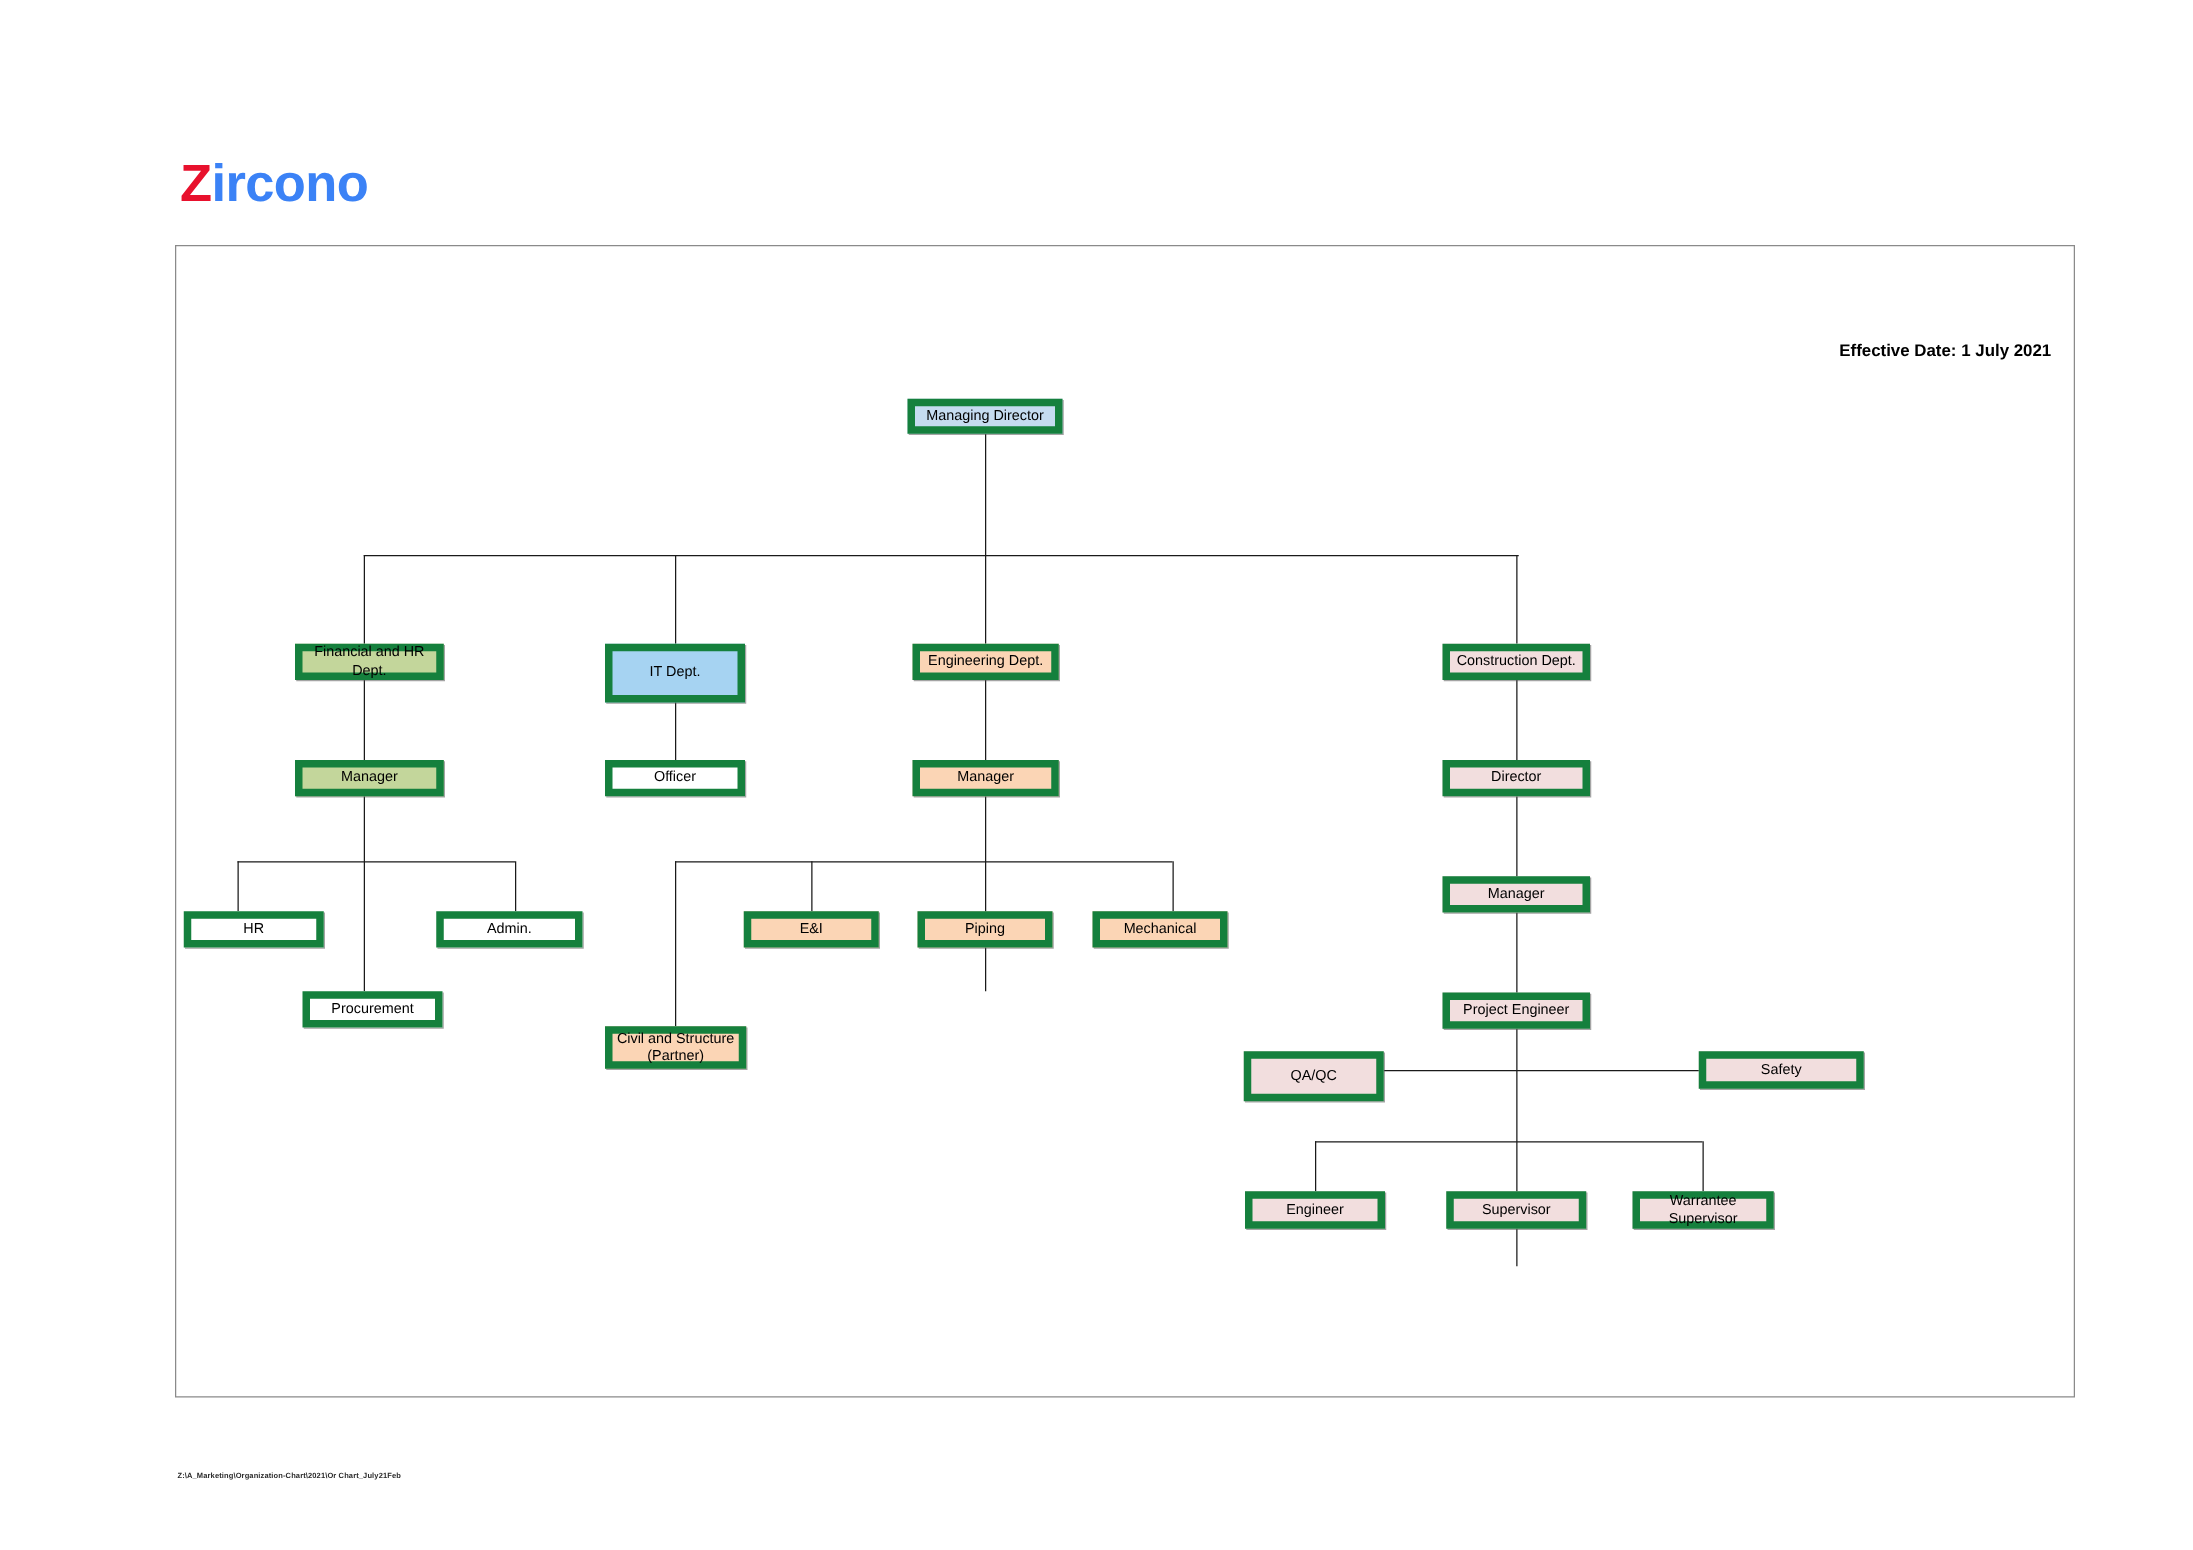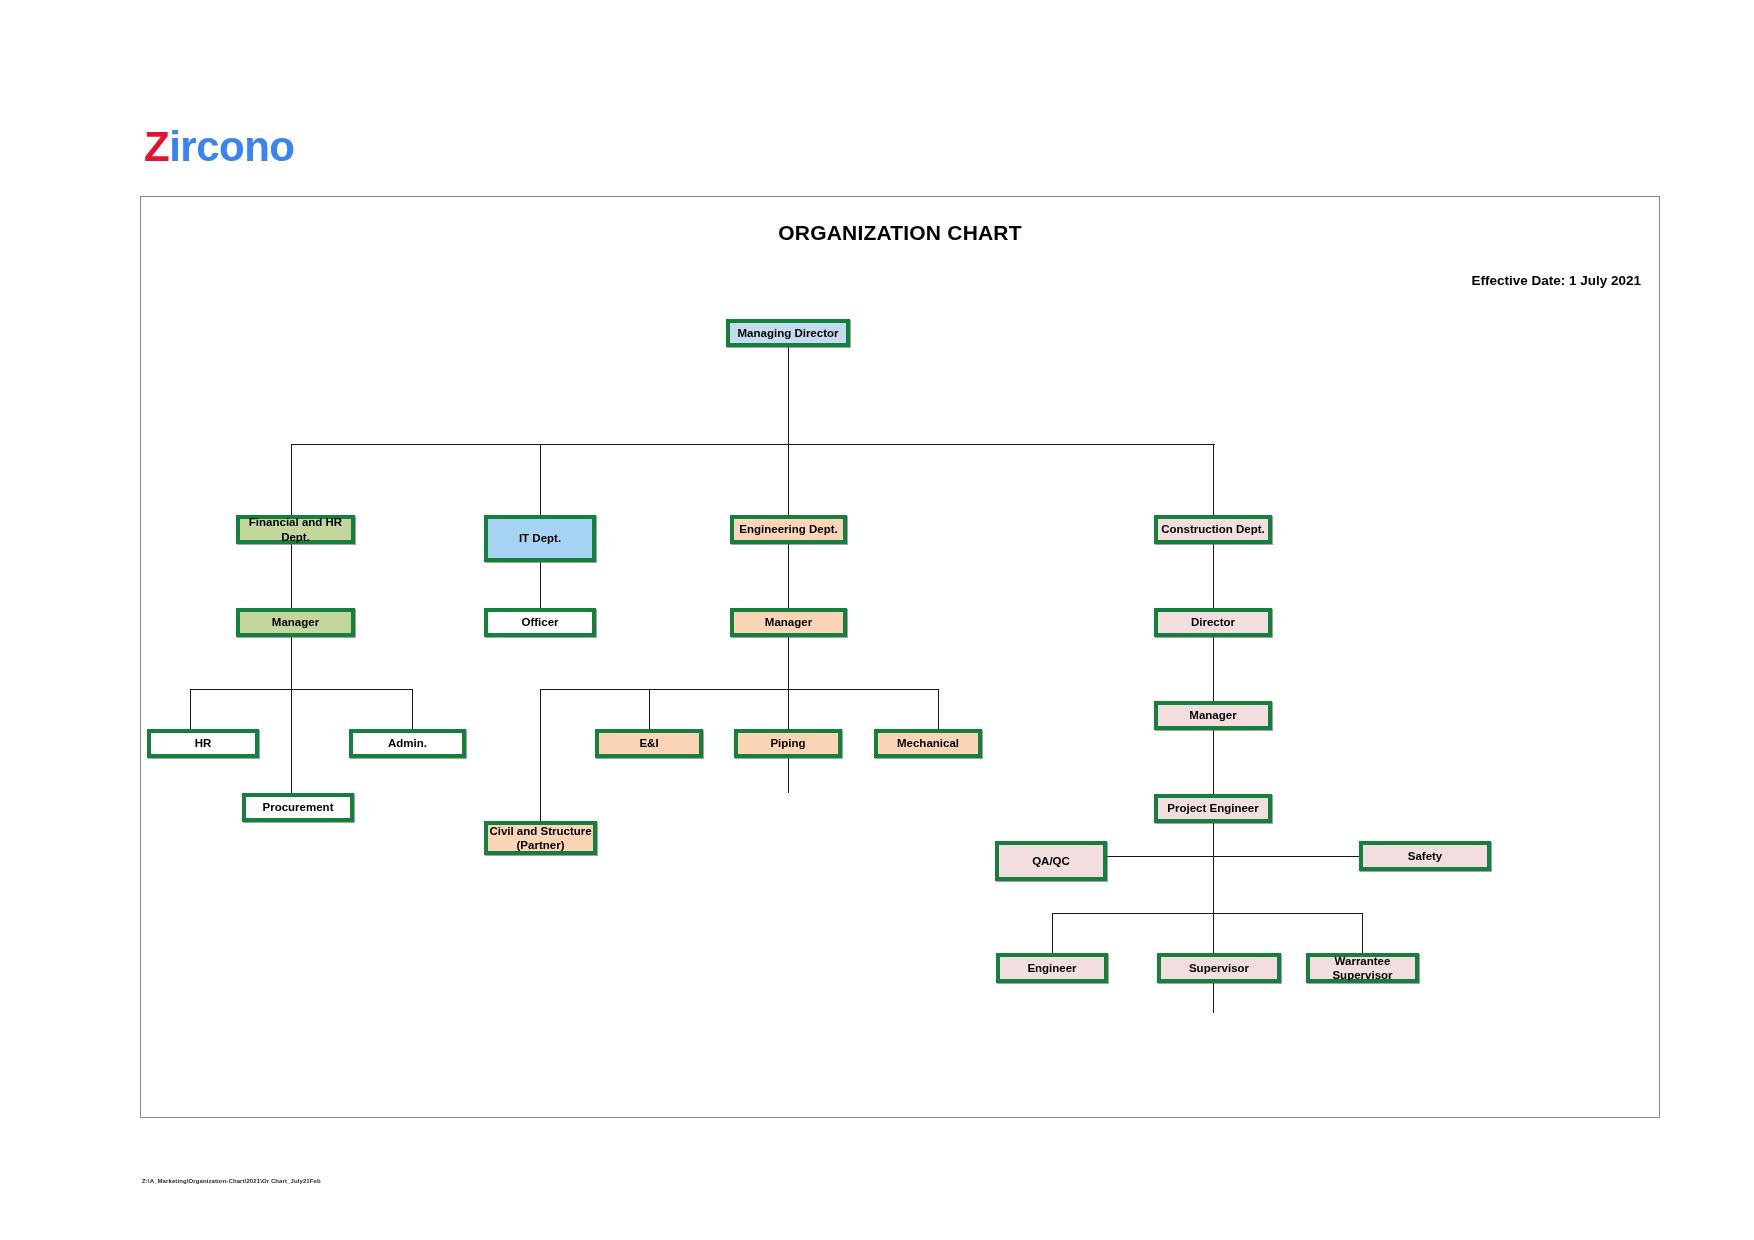--- a/index.html
+++ b/index.html
@@ -57,28 +57,28 @@
     right: 18px;
     top: 76px;
     font-size: 13.5px;
     font-weight: bold;
     white-space: nowrap;
   }
 
   .node {
     position: absolute;
     box-sizing: border-box;
-    border: 4px solid #15803d;
+    border: 6px solid #15803d;
     background: #ffffff;
     display: flex;
     align-items: center;
     justify-content: center;
     text-align: center;
     font-size: 11.5px;
-    font-weight: bold;
+    font-weight: normal;
     line-height: 1.25;
     color: #000000;
     z-index: 3;
     box-shadow: 1px 1px 0 rgba(90,90,90,0.55);
   }
   .node.blue   { background: #c5dcf0; }
   .node.green  { background: #c3d69b; }
   .node.ltblue { background: #a6d3f2; }
   .node.peach  { background: #fbd5b5; }
   .node.pink   { background: #f2dede; }
@@ -107,21 +107,20 @@
 <body>
 
 <div id="page">
 
   <div id="logo">
     <span class="z">Z</span><span class="rest">ircono</span>
   </div>
 
   <div id="frame">
 
-    <div id="chart-title">ORGANIZATION CHART</div>
     <div id="effective-date">Effective Date: 1 July 2021</div>
 
     <div class="conn v" style="left:647px; top:150px; height:97px;"></div>
 
     <div class="conn h" style="left:150px; top:247px; width:924px;"></div>
 
     <div class="conn v" style="left:150px; top:247px; height:71px;"></div>
     <div class="conn v" style="left:399px; top:247px; height:71px;"></div>
     <div class="conn v" style="left:647px; top:247px; height:71px;"></div>
     <div class="conn v" style="left:1072px; top:247px; height:71px;"></div>
@@ -212,21 +211,21 @@
     </div>
     <div class="node pink" style="left:854px; top:644px; width:112px; height:40px;">
       <span>QA/QC</span>
     </div>
     <div class="node pink" style="left:1218px; top:644px; width:132px; height:30px;">
       <span>Safety</span>
     </div>
     <div class="node pink" style="left:855px; top:756px; width:112px; height:30px;">
       <span>Engineer</span>
     </div>
-    <div class="node pink" style="left:1016px; top:756px; width:124px; height:30px;">
+    <div class="node pink" style="left:1016px; top:756px; width:112px; height:30px;">
       <span>Supervisor</span>
     </div>
     <div class="node pink" style="left:1165px; top:756px; width:113px; height:30px;">
       <span>Warrantee Supervisor</span>
     </div>
 
   </div>
 
   <div id="footer-path">Z:\A_Marketing\Organization-Chart\2021\Or Chart_July21Feb</div>
 

